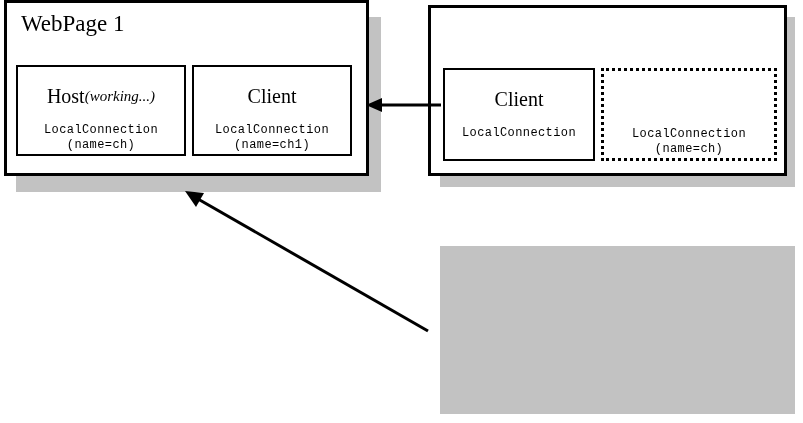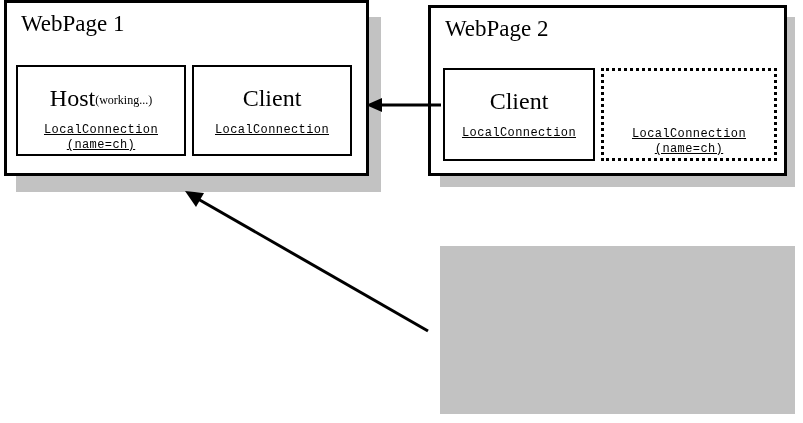--- a/index.html
+++ b/index.html
@@ -58,42 +58,42 @@
   .role-head {
     position: absolute;
     left: 0;
     right: 0;
     top: 18px;
     text-align: center;
     white-space: nowrap;
   }
   .role-head .role-name {
     font-family: "Liberation Serif", serif;
-    font-size: 24px;
+    font-size: 20px;
     color: #000000;
   }
   .role-head .role-state {
     font-family: "Liberation Serif", serif;
-    font-size: 12px;
+    font-size: 15px;
     color: #000000;
     vertical-align: 2px;
+    font-style: italic;
   }
   .role-conn {
     position: absolute;
     left: 0;
     right: 0;
     top: 56px;
     text-align: center;
     font-family: "Liberation Mono", monospace;
     font-size: 12px;
     line-height: 15px;
     color: #000000;
     letter-spacing: 0.4px;
     white-space: nowrap;
-    text-decoration: underline;
   }
 
   
   #arrows {
     position: absolute;
     left: 0;
     top: 0;
     width: 803px;
     height: 423px;
     z-index: 4;
@@ -119,28 +119,28 @@
         <div>(name=ch)</div>
       </div>
     </div>
 
     <div class="role-box solid" style="left:185px; top:62px; width:160px; height:91px;">
       <div class="role-head">
         <span class="role-name">Client</span><span class="role-state"></span>
       </div>
       <div class="role-conn">
         <div>LocalConnection</div>
+        <div>(name=ch1)</div>
       </div>
     </div>
   </div>
 
   <div class="shadow" style="left:440px; top:17px; width:355px; height:170px;"></div>
 
   <div class="page-box" style="left:428px; top:5px; width:359px; height:171px;">
-    <div class="page-title">WebPage 2</div>
 
     <div class="role-box solid" style="left:12px; top:60px; width:152px; height:93px;">
       <div class="role-head">
         <span class="role-name">Client</span><span class="role-state"></span>
       </div>
       <div class="role-conn">
         <div>LocalConnection</div>
       </div>
     </div>
 

